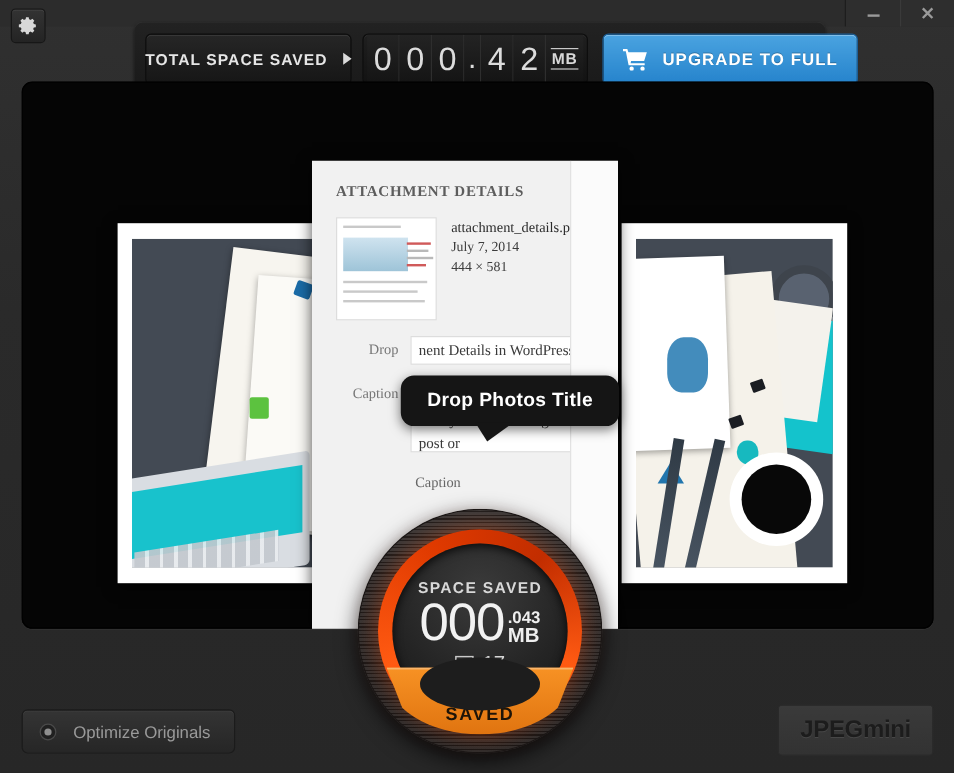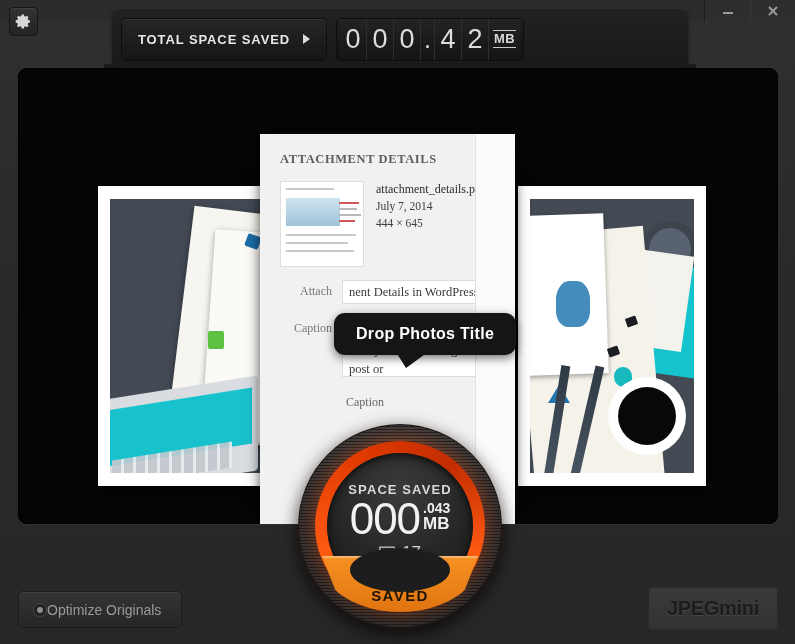--- a/index.html
+++ b/index.html
@@ -38,21 +38,21 @@
     position:absolute; left:9px; top:7px;
     width:29px; height:29px; border-radius:4px;
     background:linear-gradient(#333,#242424);
     border:1px solid #171717;
     display:flex; align-items:center; justify-content:center;
     box-shadow:inset 0 1px 0 rgba(255,255,255,.07);
   }
 
   
   #shelf {
-    position:absolute; left:112px; top:8px;
+    position:absolute; left:112px; top:18px;
     width:576px; height:62px;
     background:linear-gradient(#222,#191919);
     border-radius:7px;
     box-shadow:0 2px 3px rgba(0,0,0,.55), inset 0 1px 0 rgba(255,255,255,.05);
   }
   #shelf::before, #shelf::after {
     content:""; position:absolute; bottom:-6px; width:14px; height:12px;
     background:linear-gradient(#1b1b1b,#141414); border-radius:0 0 3px 3px;
   }
   #shelf::before { left:-8px; }
@@ -303,21 +303,21 @@
   }
   #gauge-face {
     position:absolute; left:29px; top:29px; width:146px; height:146px;
     border-radius:50%;
     display:flex; flex-direction:column; align-items:center;
     padding-top:29px;
   }
   #gauge-caption {
     color:#d8d8d8; font-size:13px; font-weight:bold; letter-spacing:1.1px;
   }
-  #gauge-value-row { display:flex; align-items:flex-start; margin-top:1px; }
+  #gauge-value-row { display:flex; align-items:flex-end; margin-top:1px; }
   #gauge-value {
     color:#f2f2f2; font-size:44px; line-height:.95; letter-spacing:-1px;
   }
   #gauge-unit-col { margin-left:3px; padding-top:3px; }
   #gauge-decimal { color:#efefef; font-size:14px; font-weight:bold; line-height:1; }
   #gauge-unit { color:#efefef; font-size:17px; font-weight:bold; line-height:1.1; }
   #gauge-count-row {
     display:flex; align-items:center; gap:7px; margin-top:3px;
   }
   #gauge-count { color:#d6d6d6; font-size:17px; }
@@ -338,21 +338,21 @@
     position:absolute; left:52px; bottom:36px; width:100px; height:44px;
     border-radius:50%; background:#1d1d1d; z-index:1;
   }
 
   
   #optimize-btn {
     position:absolute; left:18px; bottom:16px;
     height:37px; padding:0 20px 0 14px;
     background:linear-gradient(#343434,#262626);
     border:1px solid #1b1b1b; border-radius:5px;
-    display:flex; align-items:center; 
+    display:flex; align-items:center; gap:14px;
     box-shadow:inset 0 1px 0 rgba(255,255,255,.06);
   }
   #optimize-radio {
     width:14px; height:14px; border-radius:50%;
     background:#202020; border:1px solid #4a4a4a;
     display:flex; align-items:center; justify-content:center;
   }
   #optimize-radio::after {
     content:""; width:6px; height:6px; border-radius:50%; background:#8f8f8f;
   }
@@ -409,20 +409,28 @@
         <div class="odo-cell">0</div>
         <div class="odo-cell">0</div>
         <div class="odo-cell dot">.</div>
         <div class="odo-cell">4</div>
         <div class="odo-cell">2</div>
         <div class="odo-cell odo-unit">
           <span>MB</span>
         </div>
       </div>
 
+      <div id="upgrade-btn">
+        <svg width="22" height="19" viewBox="0 0 24 21">
+          <path fill="#fff" d="M0 1h4l1 3h17l-2.5 8H7.5L7 14h13v2H5.2L2.6 3H0z"></path>
+          <circle cx="8" cy="19" r="2" fill="#fff"></circle>
+          <circle cx="18" cy="19" r="2" fill="#fff"></circle>
+        </svg>
+        <span id="upgrade-label">UPGRADE TO FULL</span>
+      </div>
 
     </div>
   </div>
 
   <div id="drop-area">
 
     <div class="photo" id="photo-left">
       <div class="ph-inner">
         <div class="art-desk">
           <div class="paper-a"></div>
@@ -473,26 +481,26 @@
               <div class="thumb-red" style="top:26px;width:18px;background:#b9b9b9;"></div>
               <div class="thumb-red" style="top:32px;width:22px;background:#b9b9b9;"></div>
               <div class="thumb-red" style="top:38px;width:16px;"></div>
               <div class="thumb-line" style="top:52px;width:70px;"></div>
               <div class="thumb-line" style="top:60px;width:62px;"></div>
               <div class="thumb-line" style="top:68px;width:68px;"></div>
             </div>
             <div class="shot-meta">
               <div class="fname">attachment_details.png</div>
               <div>July 7, 2014</div>
-              <div>444 × 645</div>
+              <div>444 × 581</div>
             </div>
           </div>
 
           <div class="field-row">
-            <div class="field-label">Attach</div>
+            <div class="field-label">Drop</div>
             <div class="field-input">nent Details in WordPress</div>
           </div>
 
           <div class="field-row">
             <div class="field-label">Caption</div>
             <div class="field-area">Details fields show up any time you add an image to a post or</div>
           </div>
 
           <div class="shot-foot">Caption</div>
         </div>

